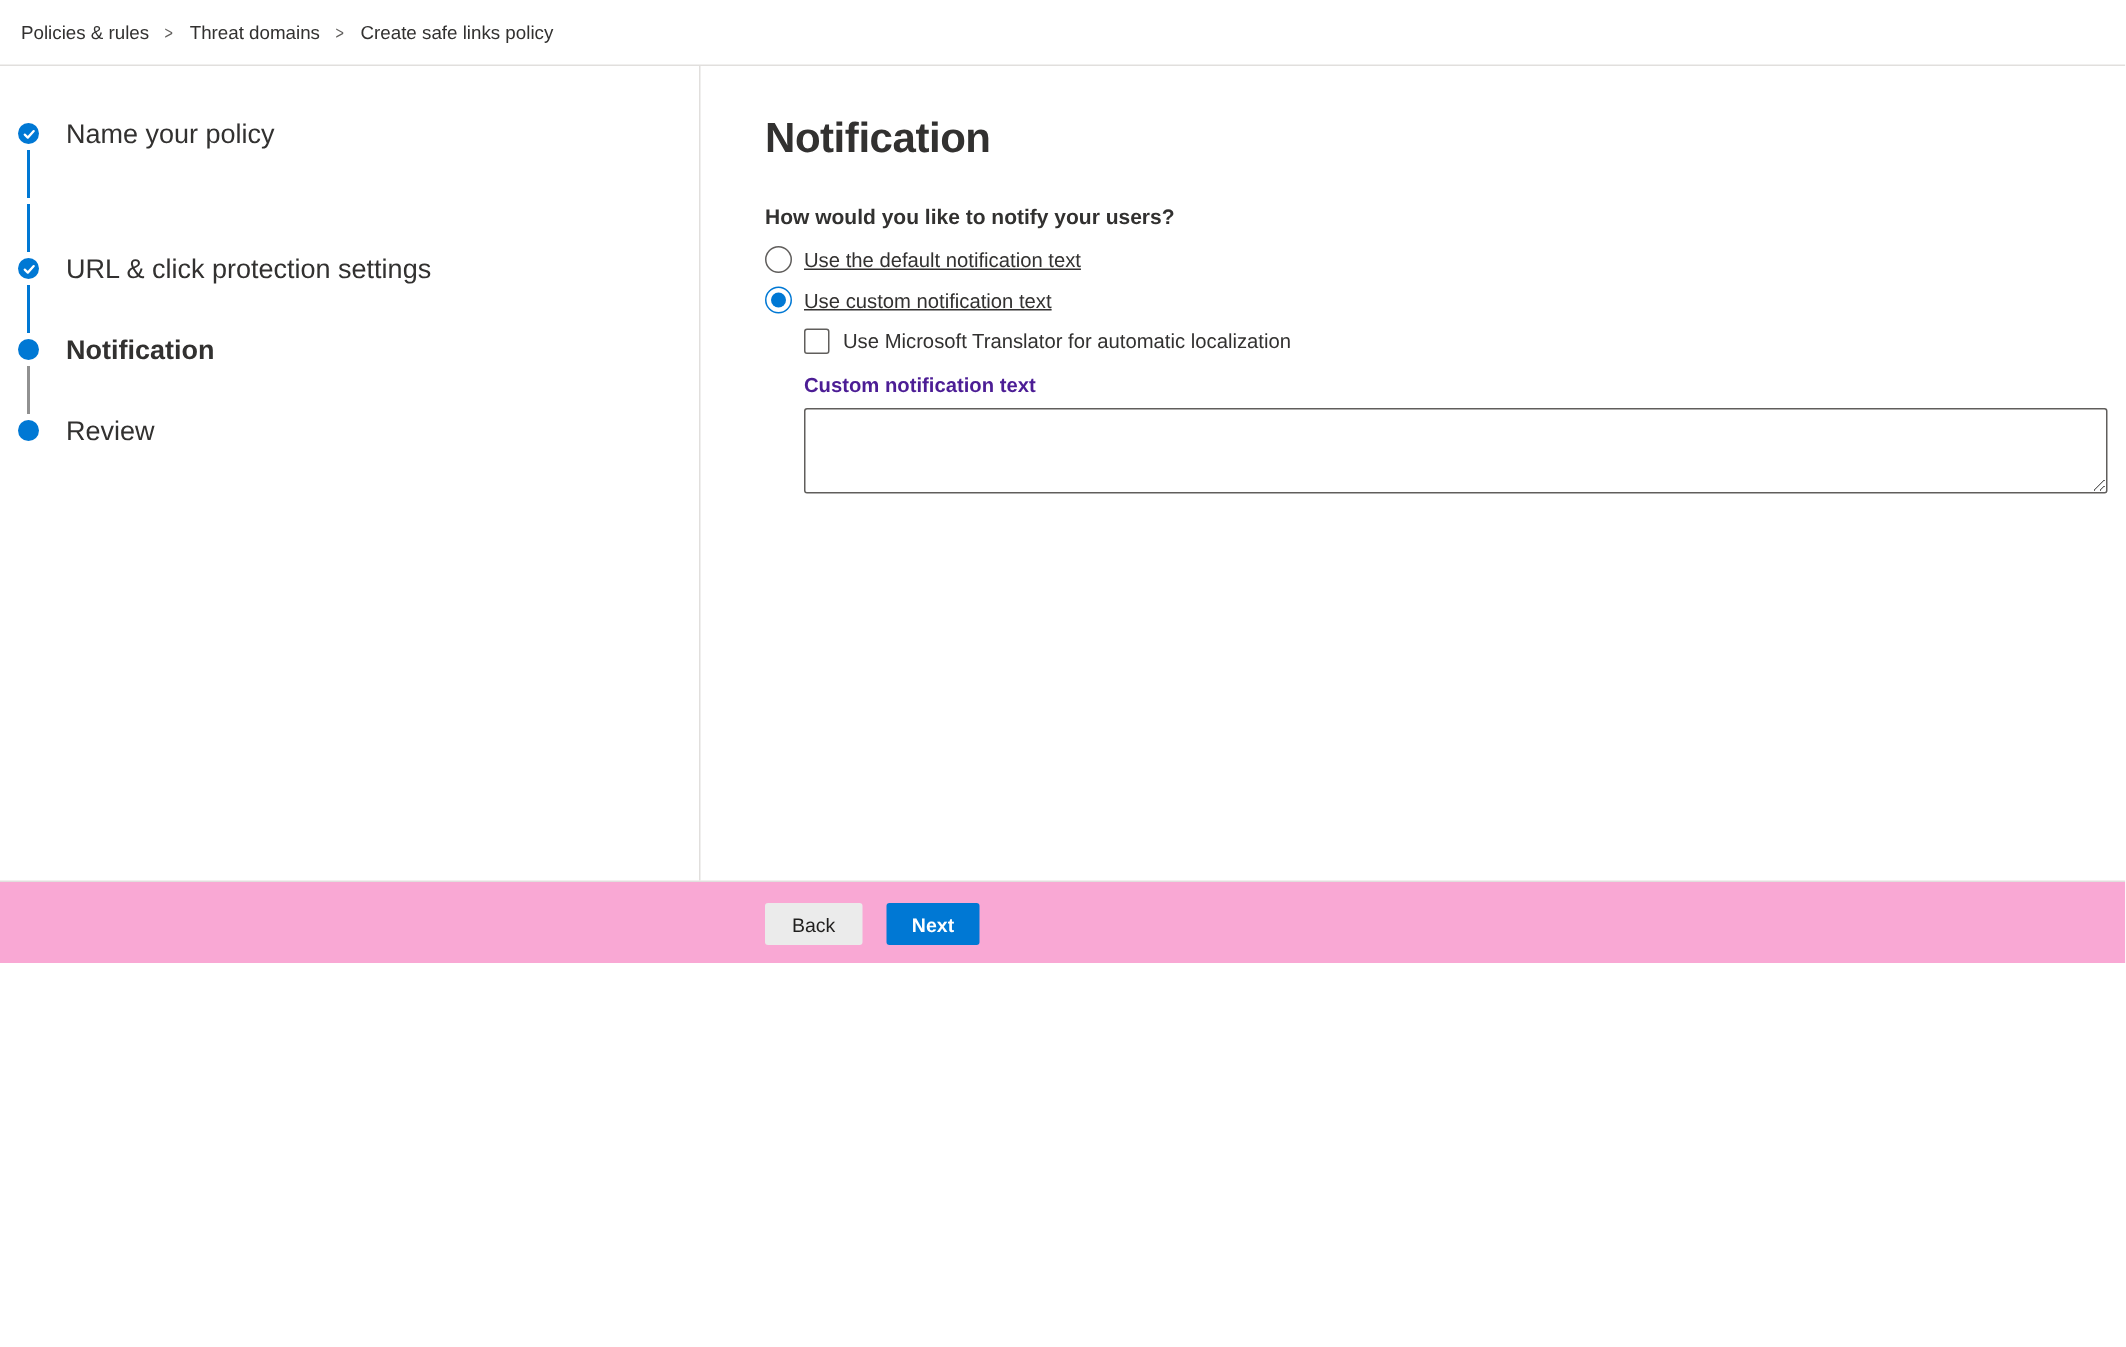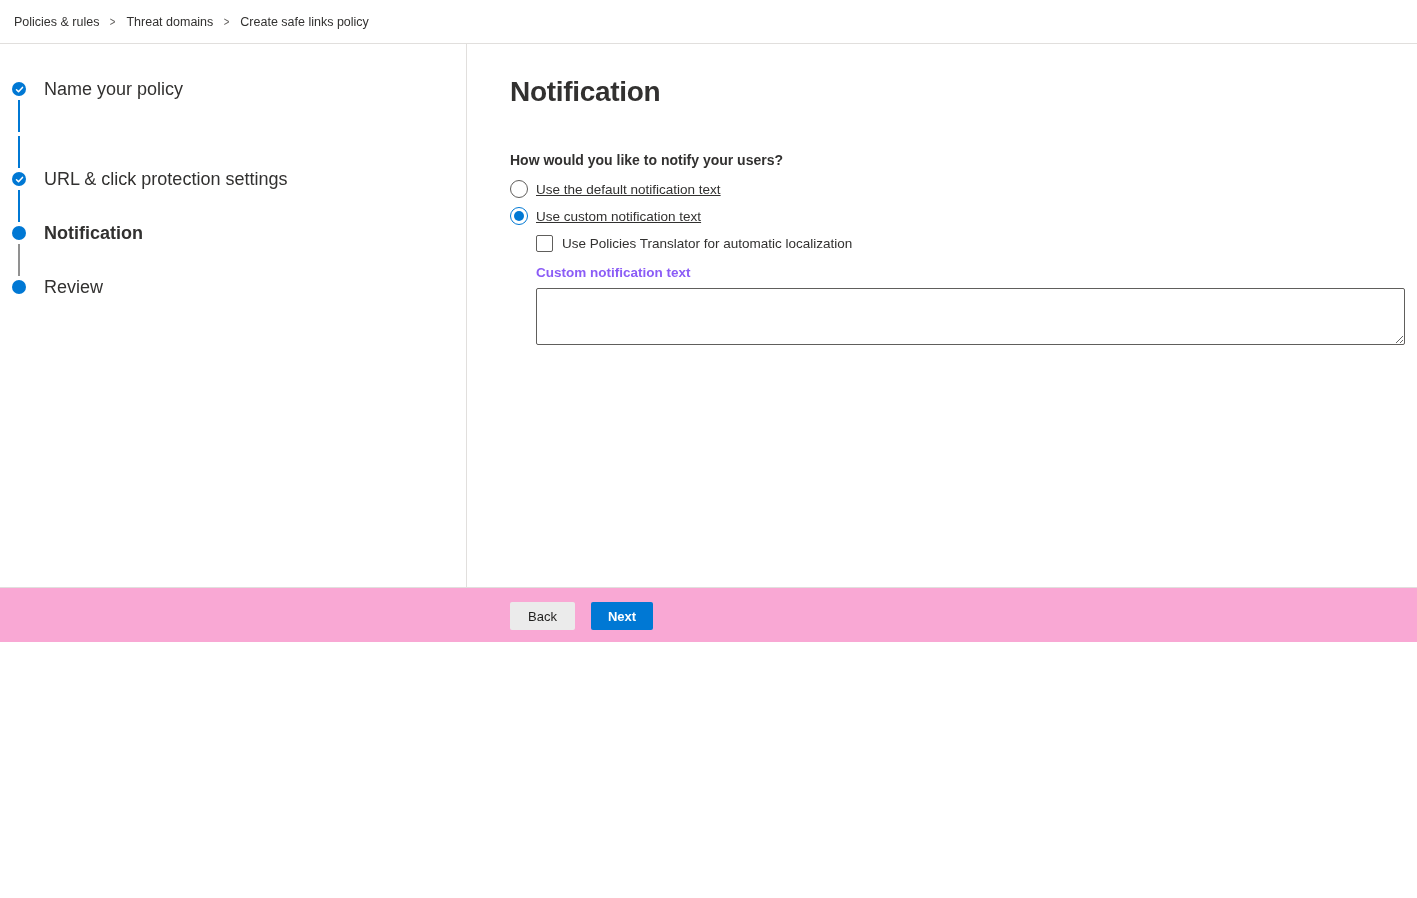--- a/index.html
+++ b/index.html
@@ -52,42 +52,42 @@
     margin:4px 0 4px 6px;
     background:#0078d4;
   }
   .connector.inactive { background:#919191; }
 
   
   .main { flex:1; padding:32px 12px 0 43px; min-width:0; }
   .page-title {
     font-size:28px; font-weight:700; color:#323130; letter-spacing:-0.3px;
   }
-  .question { margin-top:44px; font-size:14px; font-weight:700; color:#323130; }
+  .question { margin-top:28px; font-size:14px; font-weight:700; color:#323130; }
 
   .radio-group { margin-top:12px;text-decoration:underline; }
   .radio-row { display:flex; align-items:center; margin-bottom:9px; cursor:pointer; }
   .radio-circle {
     width:18px; height:18px; border:1px solid #605e5c; border-radius:50%;
     background:#fff; position:relative; flex-shrink:0;
   }
   .radio-row.selected .radio-circle { border-color:#0078d4; }
   .radio-row.selected .radio-circle::after {
     content:""; position:absolute; inset:3px; border-radius:50%; background:#0078d4;
   }
   .radio-label { margin-left:8px; font-size:13.5px; color:#323130; }
 
   .checkbox-row { display:flex; align-items:center; margin:10px 0 0 26px; cursor:pointer; }
   .checkbox-box {
     width:17px; height:17px; border:1px solid #605e5c; border-radius:2px;
     background:#fff; flex-shrink:0;
   }
   .checkbox-label { margin-left:9px; font-size:13.5px; color:#323130; }
 
-  .custom-label { margin:13px 0 0 26px; font-size:13.5px; font-weight:700; color:#8b5cf6; }
+  .custom-label { margin:13px 0 0 26px; font-size:13.5px; font-weight:700; color:#4c1d95; }
   .custom-textarea {
     display:block;
     margin:8px 0 0 26px;
     width:869px; height:57px;
     border:1px solid #605e5c; border-radius:2px;
     background:#fff;
     resize:both;
     font-family:"Liberation Sans", sans-serif;
     font-size:13px; color:#323130;
     padding:6px 8px;
@@ -184,21 +184,21 @@
           <span class="radio-label">Use the default notification text</span>
         </div>
         <div class="radio-row selected">
           <span class="radio-circle"></span>
           <span class="radio-label">Use custom notification text</span>
         </div>
       </div>
 
       <div class="checkbox-row">
         <span class="checkbox-box"></span>
-        <span class="checkbox-label">Use Policies Translator for automatic localization</span>
+        <span class="checkbox-label">Use Microsoft Translator for automatic localization</span>
       </div>
 
       <div class="custom-label">Custom notification text</div>
       <textarea class="custom-textarea" aria-label="Custom notification text" style=""></textarea>
     </div>
 
   </div>
 
   <div class="footer">
     <button class="btn btn-back">Back</button>

